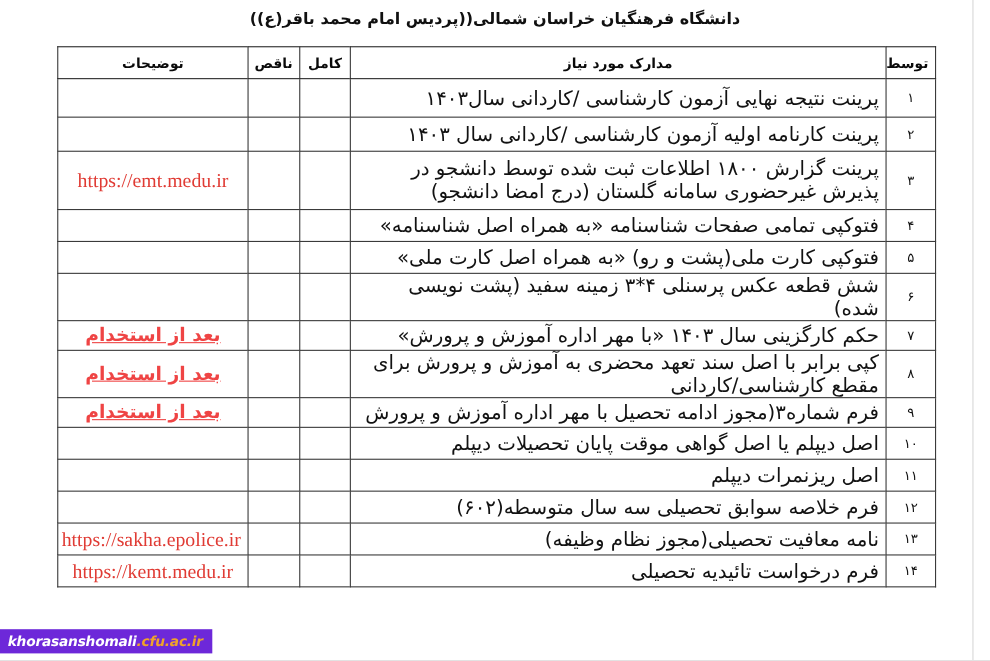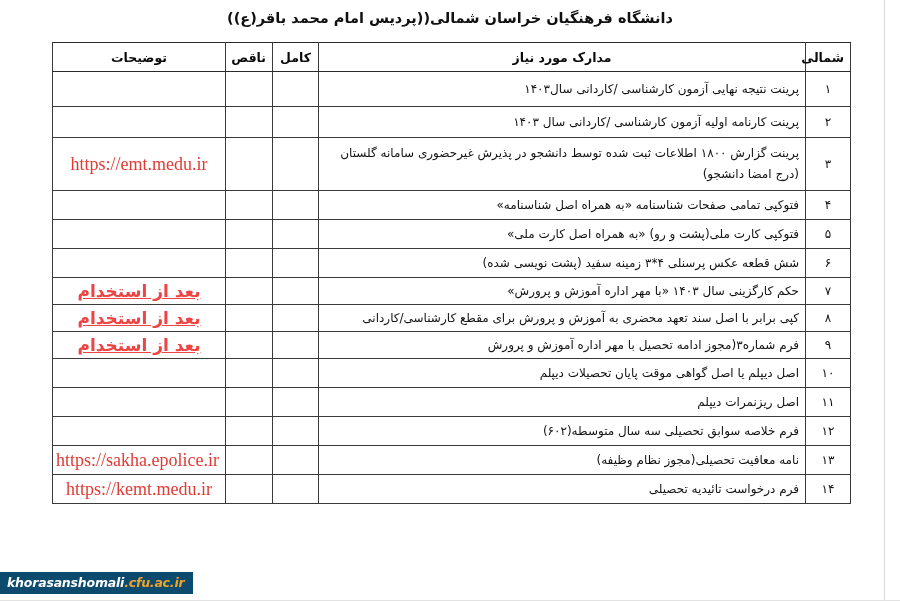--- a/index.html
+++ b/index.html
@@ -95,21 +95,21 @@
   .col-tozihat    { width: 173px; }
 
   
   .cell-radif {
     text-align: center;
     font-size: 12px;
     color: #111;
   }
   .cell-madarek {
     text-align: right;
-    font-size: 12px;
+    font-size: 18px;
     color: #121212;
     line-height: 21px;
     padding-right: 10px;
     padding-top: 3px;
     padding-bottom: 3px;
   }
   .cell-check { }
   .cell-tozihat {
     text-align: center;
     font-size: 12px;
@@ -149,21 +149,21 @@
   tr.r-14 td { height: 28px; }
   tr.r-15 td { height: 52px; }
 
   
   #watermark {
     position: absolute;
     left: 0;
     bottom: 7px;
     height: 22px;
     padding: 0 9px 0 7px;
-    background: #0c4a6e;
+    background: #6d28d9;
     color: #ffffff;
     font-family: "DejaVu Sans", "Liberation Sans", sans-serif;
     font-size: 12.5px;
     font-weight: bold;
     font-style: italic;
     line-height: 22px;
     direction: ltr;
     white-space: nowrap;
     letter-spacing: -0.2px;
   }
@@ -182,21 +182,21 @@
   <table id="docs-table">
     <colgroup>
       <col class="col-radif">
       <col class="col-madarek">
       <col class="col-kamel">
       <col class="col-naghes">
       <col class="col-tozihat">
     </colgroup>
     <thead>
       <tr>
-        <th>شمالی</th>
+        <th>توسط</th>
         <th>مدارک مورد نیاز</th>
         <th>کامل</th>
         <th>ناقص</th>
         <th>توضیحات</th>
       </tr>
     </thead>
     <tbody id="docs-table-body">
         <tr class="r-1">
           <td class="cell-radif">۱</td>
           <td class="cell-madarek">پرینت نتیجه نهایی آزمون کارشناسی /کاردانی سال۱۴۰۳</td>

